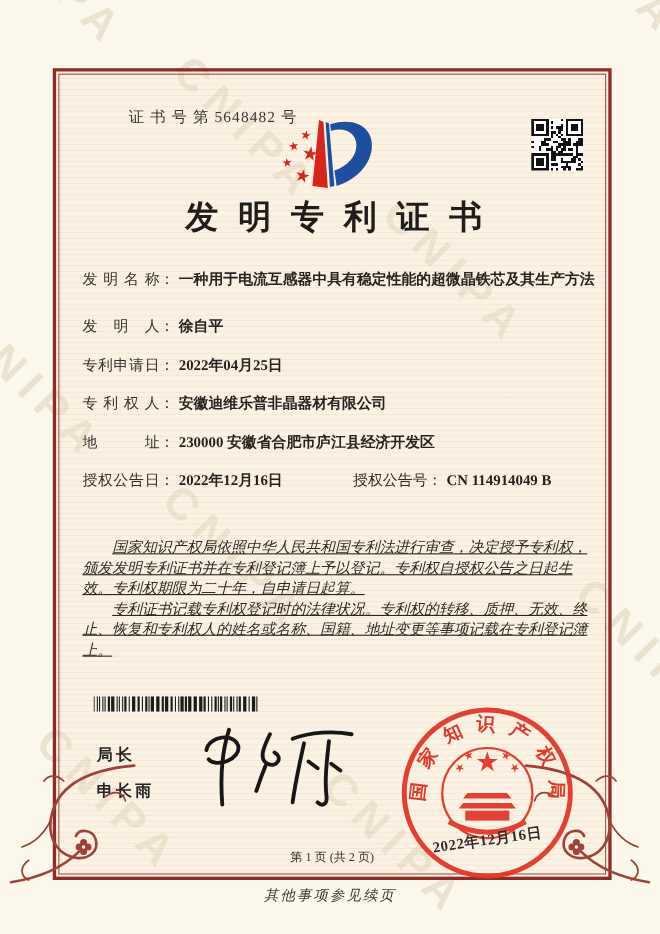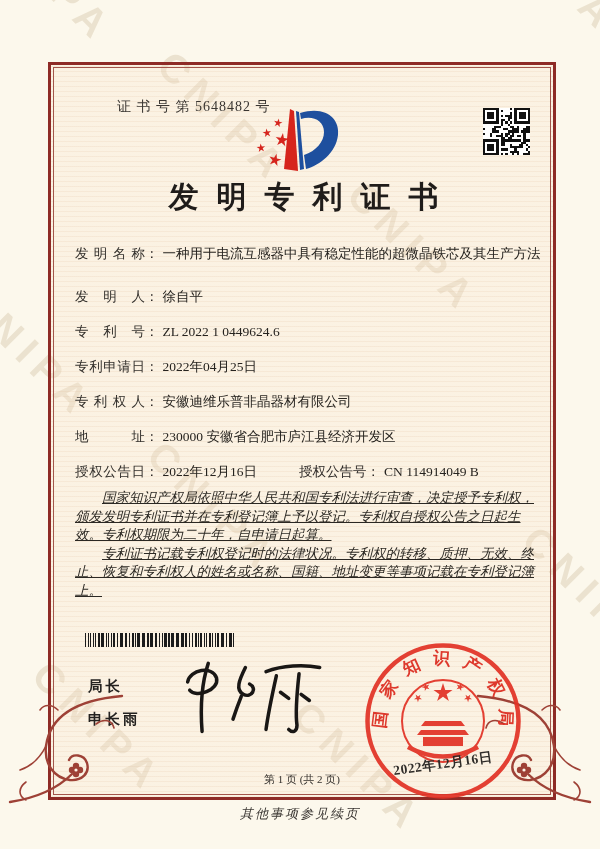--- a/index.html
+++ b/index.html
@@ -18,22 +18,22 @@
   .cert-no{position:absolute;left:24px;top:33px;font-size:14px;letter-spacing:1px;color:#3a3632;margin-left:42px;}
   .logo{position:absolute;left:189px;top:38px;width:120px;height:85px;}
   .qr{position:absolute;left:432px;top:43px;width:47px;height:47px;}
   .title{position:absolute;left:0;top:112px;width:100%;text-align:center;font-size:30px;
          font-weight:bold;letter-spacing:18px;padding-left:21px;box-sizing:border-box;color:#1f1c1a;}
   .fields{position:absolute;left:24px;top:178px;width:462px;font-size:13.5px;}
   .frow{line-height:21px;margin-bottom:14px;white-space:nowrap;}
   .frow.first{margin-bottom:22px;}
   .flabel{display:inline-block;width:70px;text-align:justify;text-align-last:justify;color:#33302c;}
   .fcolon{margin-right:4px;}
-  .fvalue{font-weight:400;color:#26231f;}
-  .pair2{margin-left:42px;}
+  .fvalue{font-weight:700;color:#26231f;}
+  .pair2{margin-left:64px;}
   .body-text{position:absolute;left:24px;top:424px;width:466px;font-size:13.5px;line-height:18.5px;
              font-style:italic;color:#2b2823;}
   .body-text p{margin:0;text-indent:2em;text-decoration:underline;}
   .barcode{position:absolute;left:34px;top:568px;width:155px;height:14px;}
   .officer{position:absolute;left:37px;top:612px;font-family:"Liberation Sans","DejaVu Sans",sans-serif;
            font-size:14.5px;font-weight:600;letter-spacing:3px;color:#242220;}
   .officer .name{margin-top:14px;}
   .signature{position:absolute;left:120px;top:586px;width:155px;height:98px;}
   .pageno{position:absolute;left:0;top:707px;width:100%;text-align:center;font-size:11px;color:#35312d;}
   
@@ -218,23 +218,20 @@
     <div class="title">发明专利证书</div>
 
     <div class="fields">
       <div class="frow first">
         <span class="flabel">发明名称</span><span class="fcolon">：</span><span class="fvalue">一种用于电流互感器中具有稳定性能的超微晶铁芯及其生产方法</span>
       </div>
       <div class="frow">
         <span class="flabel">发明人</span><span class="fcolon">：</span><span class="fvalue">徐自平</span>
       </div>
       <div class="frow">
-        <span class="flabel">专利号</span><span class="fcolon">：</span><span class="fvalue">ZL 2022 1 0449624.6</span>
-      </div>
-      <div class="frow">
         <span class="flabel">专利申请日</span><span class="fcolon">：</span><span class="fvalue">2022年04月25日</span>
       </div>
       <div class="frow">
         <span class="flabel">专利权人</span><span class="fcolon">：</span><span class="fvalue">安徽迪维乐普非晶器材有限公司</span>
       </div>
       <div class="frow">
         <span class="flabel">地址</span><span class="fcolon">：</span><span class="fvalue">230000 安徽省合肥市庐江县经济开发区</span>
       </div>
       <div class="frow">
         <span class="flabel">授权公告日</span><span class="fcolon">：</span><span class="fvalue">2022年12月16日</span><span class="pair2"><span>授权公告号</span><span class="fcolon">：</span><span class="fvalue">CN 114914049 B</span></span>

